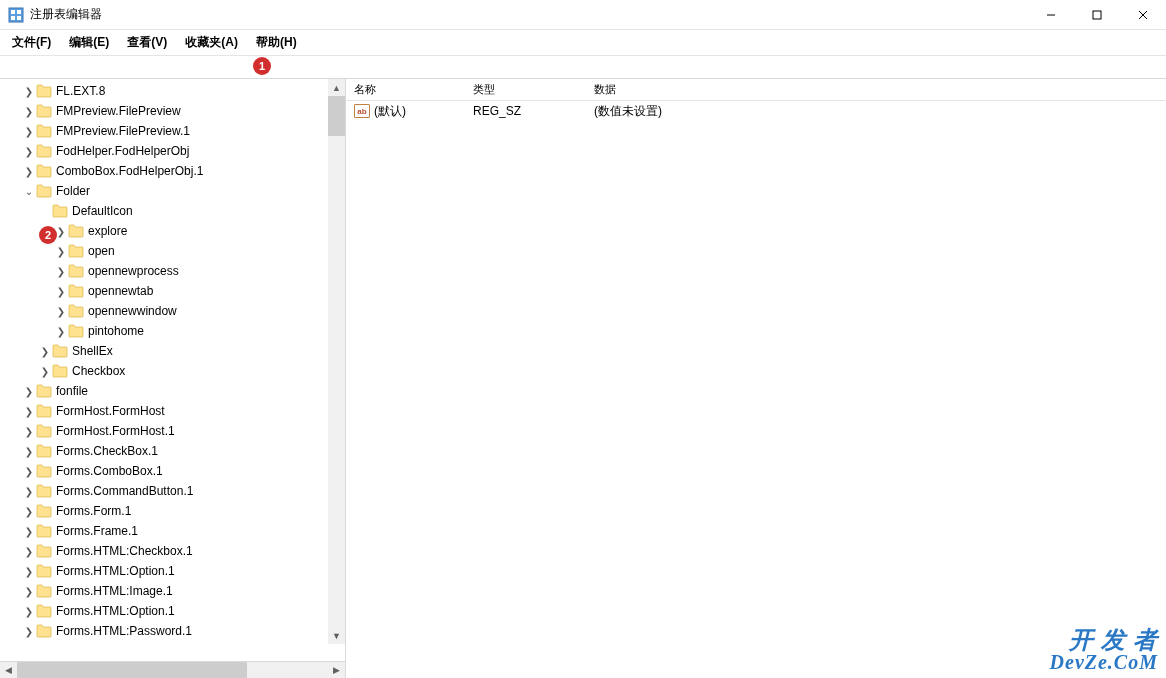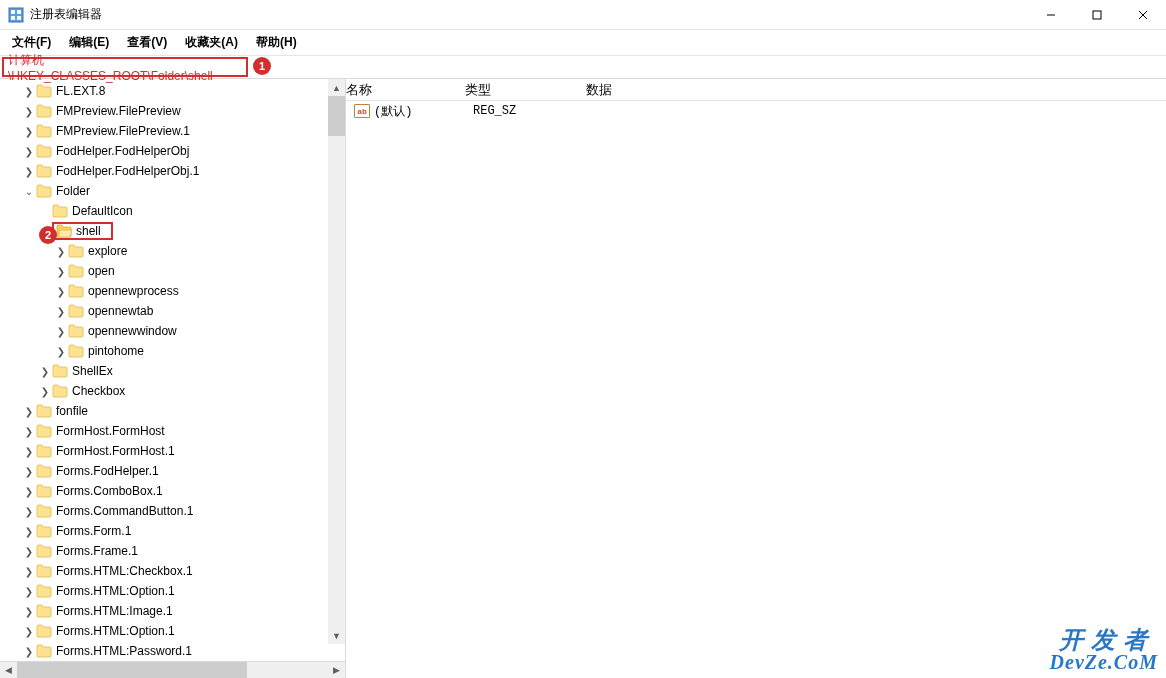--- a/index.html
+++ b/index.html
@@ -136,26 +136,26 @@
     }
     .list-pane {
       flex: 1; display: flex; flex-direction: column;
       position: relative;
     }
     .list-header {
       height: 22px; display: flex; align-items: center;
       border-bottom: 1px solid #e5e5e5;
     }
     .list-header .col {
-      font-size: 13px;
+      padding-left: 8px; font-size: 11px;
       border-right: 1px solid transparent;
       height: 100%;
       display: flex; align-items: center;
     }
-    .list-body { flex: 1; font-family: Liberation Mono, monospace; }
+    .list-body { flex: 1; }
     .list-row {
       height: 20px; display: flex; align-items: center;
     }
     .list-row .cell { padding-left: 8px; font-size: 12px; display: flex; align-items: center; }
     .ab-icon {
       width: 16px; height: 14px;
       border: 1px solid #c08040;
       background: #fff;
       color: #c05030;
       font-size: 8px; font-weight: bold;
@@ -167,21 +167,21 @@
     .col-type { width: 121px; }
     .col-data { flex: 1; }
     .watermark {
       position: absolute;
       right: 8px; bottom: 6px;
       font-family: Georgia, "Times New Roman", serif;
       font-style: italic;
       font-weight: bold;
       letter-spacing: 1px;
       line-height: 1;
-      text-align: center;
+      text-align: right;
     }
     .watermark .line1 { font-size: 24px; color: #2a78c5; }
     .watermark .line2 { font-size: 20px; color: #2a78c5; font-style: italic; }
     .tree-scroll-area { height: 100%; overflow: hidden; padding-right: 17px; }
     .badge2 { left: 39px; top: 147px; }
   </style>
 </head>
 <body>
 
 <div class="titlebar">
@@ -217,21 +217,20 @@
 
 <div class="menubar">
   <div class="menu-item">文件(F)</div>
   <div class="menu-item">编辑(E)</div>
   <div class="menu-item">查看(V)</div>
   <div class="menu-item">收藏夹(A)</div>
   <div class="menu-item">帮助(H)</div>
 </div>
 
 <div class="addressbar-row">
-  <div class="addressbar" style="width:246px;">计算机\HKEY_CLASSES_ROOT\Folder\shell</div>
   <span class="badge" style="left:253px; top:1px;">1</span>
 </div>
 
 <div class="content">
 
   <div class="tree-pane">
     <div class="tree-inner">
       <div class="tree-scroll-area">
         <div class="tree-rows" id="tree-rows">
             <div class="tree-row">
@@ -284,21 +283,21 @@
             </div>
             <div class="tree-row">
               <span class="indent" style="width:22px"></span>
               <span class="expander">❯</span>
               <span class="label-wrap">
                 <span class="folder-icon">
                   <svg viewBox="0 0 16 14">
                     <path d="M1 3 L1 12 Q1 13 2 13 L14 13 Q15 13 15 12 L15 4 Q15 3 14 3 L7 3 L6 1 L2 1 Q1 1 1 2 Z" fill="#ffe290" stroke="#d9b540" stroke-width="0.7"></path>
                   </svg>
                 </span>
-                <span class="tree-label">FodHelper.FodHelperObj.1</span>
+                <span class="tree-label">ComboBox.FodHelperObj.1</span>
               </span>
             </div>
             <div class="tree-row">
               <span class="indent" style="width:22px"></span>
               <span class="expander">⌄</span>
               <span class="label-wrap">
                 <span class="folder-icon">
                   <svg viewBox="0 0 16 14">
                     <path d="M1 3 L1 12 Q1 13 2 13 L14 13 Q15 13 15 12 L15 4 Q15 3 14 3 L7 3 L6 1 L2 1 Q1 1 1 2 Z" fill="#ffe290" stroke="#d9b540" stroke-width="0.7"></path>
                   </svg>
@@ -311,126 +310,113 @@
               <span class="expander empty">&nbsp;</span>
               <span class="label-wrap">
                 <span class="folder-icon">
                   <svg viewBox="0 0 16 14">
                     <path d="M1 3 L1 12 Q1 13 2 13 L14 13 Q15 13 15 12 L15 4 Q15 3 14 3 L7 3 L6 1 L2 1 Q1 1 1 2 Z" fill="#ffe290" stroke="#d9b540" stroke-width="0.7"></path>
                   </svg>
                 </span>
                 <span class="tree-label">DefaultIcon</span>
               </span>
             </div>
-            <div class="tree-row selected">
+            <div class="tree-row">
+              <span class="indent" style="width:54px"></span>
+              <span class="expander">❯</span>
+              <span class="label-wrap">
+                <span class="folder-icon">
+                  <svg viewBox="0 0 16 14">
+                    <path d="M1 3 L1 12 Q1 13 2 13 L14 13 Q15 13 15 12 L15 4 Q15 3 14 3 L7 3 L6 1 L2 1 Q1 1 1 2 Z" fill="#ffe290" stroke="#d9b540" stroke-width="0.7"></path>
+                  </svg>
+                </span>
+                <span class="tree-label">explore</span>
+              </span>
+            </div>
+            <div class="tree-row">
+              <span class="indent" style="width:54px"></span>
+              <span class="expander">❯</span>
+              <span class="label-wrap">
+                <span class="folder-icon">
+                  <svg viewBox="0 0 16 14">
+                    <path d="M1 3 L1 12 Q1 13 2 13 L14 13 Q15 13 15 12 L15 4 Q15 3 14 3 L7 3 L6 1 L2 1 Q1 1 1 2 Z" fill="#ffe290" stroke="#d9b540" stroke-width="0.7"></path>
+                  </svg>
+                </span>
+                <span class="tree-label">open</span>
+              </span>
+            </div>
+            <div class="tree-row">
+              <span class="indent" style="width:54px"></span>
+              <span class="expander">❯</span>
+              <span class="label-wrap">
+                <span class="folder-icon">
+                  <svg viewBox="0 0 16 14">
+                    <path d="M1 3 L1 12 Q1 13 2 13 L14 13 Q15 13 15 12 L15 4 Q15 3 14 3 L7 3 L6 1 L2 1 Q1 1 1 2 Z" fill="#ffe290" stroke="#d9b540" stroke-width="0.7"></path>
+                  </svg>
+                </span>
+                <span class="tree-label">opennewprocess</span>
+              </span>
+            </div>
+            <div class="tree-row">
+              <span class="indent" style="width:54px"></span>
+              <span class="expander">❯</span>
+              <span class="label-wrap">
+                <span class="folder-icon">
+                  <svg viewBox="0 0 16 14">
+                    <path d="M1 3 L1 12 Q1 13 2 13 L14 13 Q15 13 15 12 L15 4 Q15 3 14 3 L7 3 L6 1 L2 1 Q1 1 1 2 Z" fill="#ffe290" stroke="#d9b540" stroke-width="0.7"></path>
+                  </svg>
+                </span>
+                <span class="tree-label">opennewtab</span>
+              </span>
+            </div>
+            <div class="tree-row">
+              <span class="indent" style="width:54px"></span>
+              <span class="expander">❯</span>
+              <span class="label-wrap">
+                <span class="folder-icon">
+                  <svg viewBox="0 0 16 14">
+                    <path d="M1 3 L1 12 Q1 13 2 13 L14 13 Q15 13 15 12 L15 4 Q15 3 14 3 L7 3 L6 1 L2 1 Q1 1 1 2 Z" fill="#ffe290" stroke="#d9b540" stroke-width="0.7"></path>
+                  </svg>
+                </span>
+                <span class="tree-label">opennewwindow</span>
+              </span>
+            </div>
+            <div class="tree-row">
+              <span class="indent" style="width:54px"></span>
+              <span class="expander">❯</span>
+              <span class="label-wrap">
+                <span class="folder-icon">
+                  <svg viewBox="0 0 16 14">
+                    <path d="M1 3 L1 12 Q1 13 2 13 L14 13 Q15 13 15 12 L15 4 Q15 3 14 3 L7 3 L6 1 L2 1 Q1 1 1 2 Z" fill="#ffe290" stroke="#d9b540" stroke-width="0.7"></path>
+                  </svg>
+                </span>
+                <span class="tree-label">pintohome</span>
+              </span>
+            </div>
+            <div class="tree-row">
               <span class="indent" style="width:38px"></span>
-              <span class="expander">⌄</span>
-              <span class="label-wrap">
-                <span class="folder-icon">
-                  <svg viewBox="0 0 16 14">
-                    <path d="M1 3 L1 12 Q1 13 2 13 L14 13 Q15 13 15 12 L15 4 Q15 3 14 3 L7 3 L6 1 L2 1 Q1 1 1 2 Z" fill="#ffd257" stroke="#d9a030" stroke-width="0.7"></path>
-                    <path d="M2 13 L4 6 L16 6 L14 13 Z" fill="#ffe9a8" stroke="#d9a030" stroke-width="0.6"></path>
-                  </svg>
-                </span>
-                <span class="tree-label">shell</span>
-              </span>
-            </div>
-            <div class="tree-row">
-              <span class="indent" style="width:54px"></span>
-              <span class="expander">❯</span>
-              <span class="label-wrap">
-                <span class="folder-icon">
-                  <svg viewBox="0 0 16 14">
-                    <path d="M1 3 L1 12 Q1 13 2 13 L14 13 Q15 13 15 12 L15 4 Q15 3 14 3 L7 3 L6 1 L2 1 Q1 1 1 2 Z" fill="#ffe290" stroke="#d9b540" stroke-width="0.7"></path>
-                  </svg>
-                </span>
-                <span class="tree-label">explore</span>
-              </span>
-            </div>
-            <div class="tree-row">
-              <span class="indent" style="width:54px"></span>
-              <span class="expander">❯</span>
-              <span class="label-wrap">
-                <span class="folder-icon">
-                  <svg viewBox="0 0 16 14">
-                    <path d="M1 3 L1 12 Q1 13 2 13 L14 13 Q15 13 15 12 L15 4 Q15 3 14 3 L7 3 L6 1 L2 1 Q1 1 1 2 Z" fill="#ffe290" stroke="#d9b540" stroke-width="0.7"></path>
-                  </svg>
-                </span>
-                <span class="tree-label">open</span>
-              </span>
-            </div>
-            <div class="tree-row">
-              <span class="indent" style="width:54px"></span>
-              <span class="expander">❯</span>
-              <span class="label-wrap">
-                <span class="folder-icon">
-                  <svg viewBox="0 0 16 14">
-                    <path d="M1 3 L1 12 Q1 13 2 13 L14 13 Q15 13 15 12 L15 4 Q15 3 14 3 L7 3 L6 1 L2 1 Q1 1 1 2 Z" fill="#ffe290" stroke="#d9b540" stroke-width="0.7"></path>
-                  </svg>
-                </span>
-                <span class="tree-label">opennewprocess</span>
-              </span>
-            </div>
-            <div class="tree-row">
-              <span class="indent" style="width:54px"></span>
-              <span class="expander">❯</span>
-              <span class="label-wrap">
-                <span class="folder-icon">
-                  <svg viewBox="0 0 16 14">
-                    <path d="M1 3 L1 12 Q1 13 2 13 L14 13 Q15 13 15 12 L15 4 Q15 3 14 3 L7 3 L6 1 L2 1 Q1 1 1 2 Z" fill="#ffe290" stroke="#d9b540" stroke-width="0.7"></path>
-                  </svg>
-                </span>
-                <span class="tree-label">opennewtab</span>
-              </span>
-            </div>
-            <div class="tree-row">
-              <span class="indent" style="width:54px"></span>
-              <span class="expander">❯</span>
-              <span class="label-wrap">
-                <span class="folder-icon">
-                  <svg viewBox="0 0 16 14">
-                    <path d="M1 3 L1 12 Q1 13 2 13 L14 13 Q15 13 15 12 L15 4 Q15 3 14 3 L7 3 L6 1 L2 1 Q1 1 1 2 Z" fill="#ffe290" stroke="#d9b540" stroke-width="0.7"></path>
-                  </svg>
-                </span>
-                <span class="tree-label">opennewwindow</span>
-              </span>
-            </div>
-            <div class="tree-row">
-              <span class="indent" style="width:54px"></span>
-              <span class="expander">❯</span>
-              <span class="label-wrap">
-                <span class="folder-icon">
-                  <svg viewBox="0 0 16 14">
-                    <path d="M1 3 L1 12 Q1 13 2 13 L14 13 Q15 13 15 12 L15 4 Q15 3 14 3 L7 3 L6 1 L2 1 Q1 1 1 2 Z" fill="#ffe290" stroke="#d9b540" stroke-width="0.7"></path>
-                  </svg>
-                </span>
-                <span class="tree-label">pintohome</span>
+              <span class="expander">❯</span>
+              <span class="label-wrap">
+                <span class="folder-icon">
+                  <svg viewBox="0 0 16 14">
+                    <path d="M1 3 L1 12 Q1 13 2 13 L14 13 Q15 13 15 12 L15 4 Q15 3 14 3 L7 3 L6 1 L2 1 Q1 1 1 2 Z" fill="#ffe290" stroke="#d9b540" stroke-width="0.7"></path>
+                  </svg>
+                </span>
+                <span class="tree-label">ShellEx</span>
               </span>
             </div>
             <div class="tree-row">
               <span class="indent" style="width:38px"></span>
               <span class="expander">❯</span>
               <span class="label-wrap">
                 <span class="folder-icon">
                   <svg viewBox="0 0 16 14">
                     <path d="M1 3 L1 12 Q1 13 2 13 L14 13 Q15 13 15 12 L15 4 Q15 3 14 3 L7 3 L6 1 L2 1 Q1 1 1 2 Z" fill="#ffe290" stroke="#d9b540" stroke-width="0.7"></path>
                   </svg>
                 </span>
-                <span class="tree-label">ShellEx</span>
-              </span>
-            </div>
-            <div class="tree-row">
-              <span class="indent" style="width:38px"></span>
-              <span class="expander">❯</span>
-              <span class="label-wrap">
-                <span class="folder-icon">
-                  <svg viewBox="0 0 16 14">
-                    <path d="M1 3 L1 12 Q1 13 2 13 L14 13 Q15 13 15 12 L15 4 Q15 3 14 3 L7 3 L6 1 L2 1 Q1 1 1 2 Z" fill="#ffe290" stroke="#d9b540" stroke-width="0.7"></path>
-                  </svg>
-                </span>
                 <span class="tree-label">Checkbox</span>
               </span>
             </div>
             <div class="tree-row">
               <span class="indent" style="width:22px"></span>
               <span class="expander">❯</span>
               <span class="label-wrap">
                 <span class="folder-icon">
                   <svg viewBox="0 0 16 14">
                     <path d="M1 3 L1 12 Q1 13 2 13 L14 13 Q15 13 15 12 L15 4 Q15 3 14 3 L7 3 L6 1 L2 1 Q1 1 1 2 Z" fill="#ffe290" stroke="#d9b540" stroke-width="0.7"></path>
@@ -465,21 +451,21 @@
             </div>
             <div class="tree-row">
               <span class="indent" style="width:22px"></span>
               <span class="expander">❯</span>
               <span class="label-wrap">
                 <span class="folder-icon">
                   <svg viewBox="0 0 16 14">
                     <path d="M1 3 L1 12 Q1 13 2 13 L14 13 Q15 13 15 12 L15 4 Q15 3 14 3 L7 3 L6 1 L2 1 Q1 1 1 2 Z" fill="#ffe290" stroke="#d9b540" stroke-width="0.7"></path>
                   </svg>
                 </span>
-                <span class="tree-label">Forms.FodHelper.1</span>
+                <span class="tree-label">Forms.CheckBox.1</span>
               </span>
             </div>
             <div class="tree-row">
               <span class="indent" style="width:22px"></span>
               <span class="expander">❯</span>
               <span class="label-wrap">
                 <span class="folder-icon">
                   <svg viewBox="0 0 16 14">
                     <path d="M1 3 L1 12 Q1 13 2 13 L14 13 Q15 13 15 12 L15 4 Q15 3 14 3 L7 3 L6 1 L2 1 Q1 1 1 2 Z" fill="#ffe290" stroke="#d9b540" stroke-width="0.7"></path>
                   </svg>
@@ -609,20 +595,21 @@
       <div class="col col-type">类型</div>
       <div class="col col-data">数据</div>
     </div>
     <div class="list-body">
       <div class="list-row">
         <div class="cell col-name">
           <span class="ab-icon">ab</span>
           <span>(默认)</span>
         </div>
         <div class="cell col-type">REG_SZ</div>
+        <div class="cell col-data">(数值未设置)</div>
       </div>
     </div>
     <div class="watermark">
       <div class="line1">开 发 者</div>
       <div class="line2">DevZe.CoM</div>
     </div>
   </div>
 </div>
 
 </body></html>

